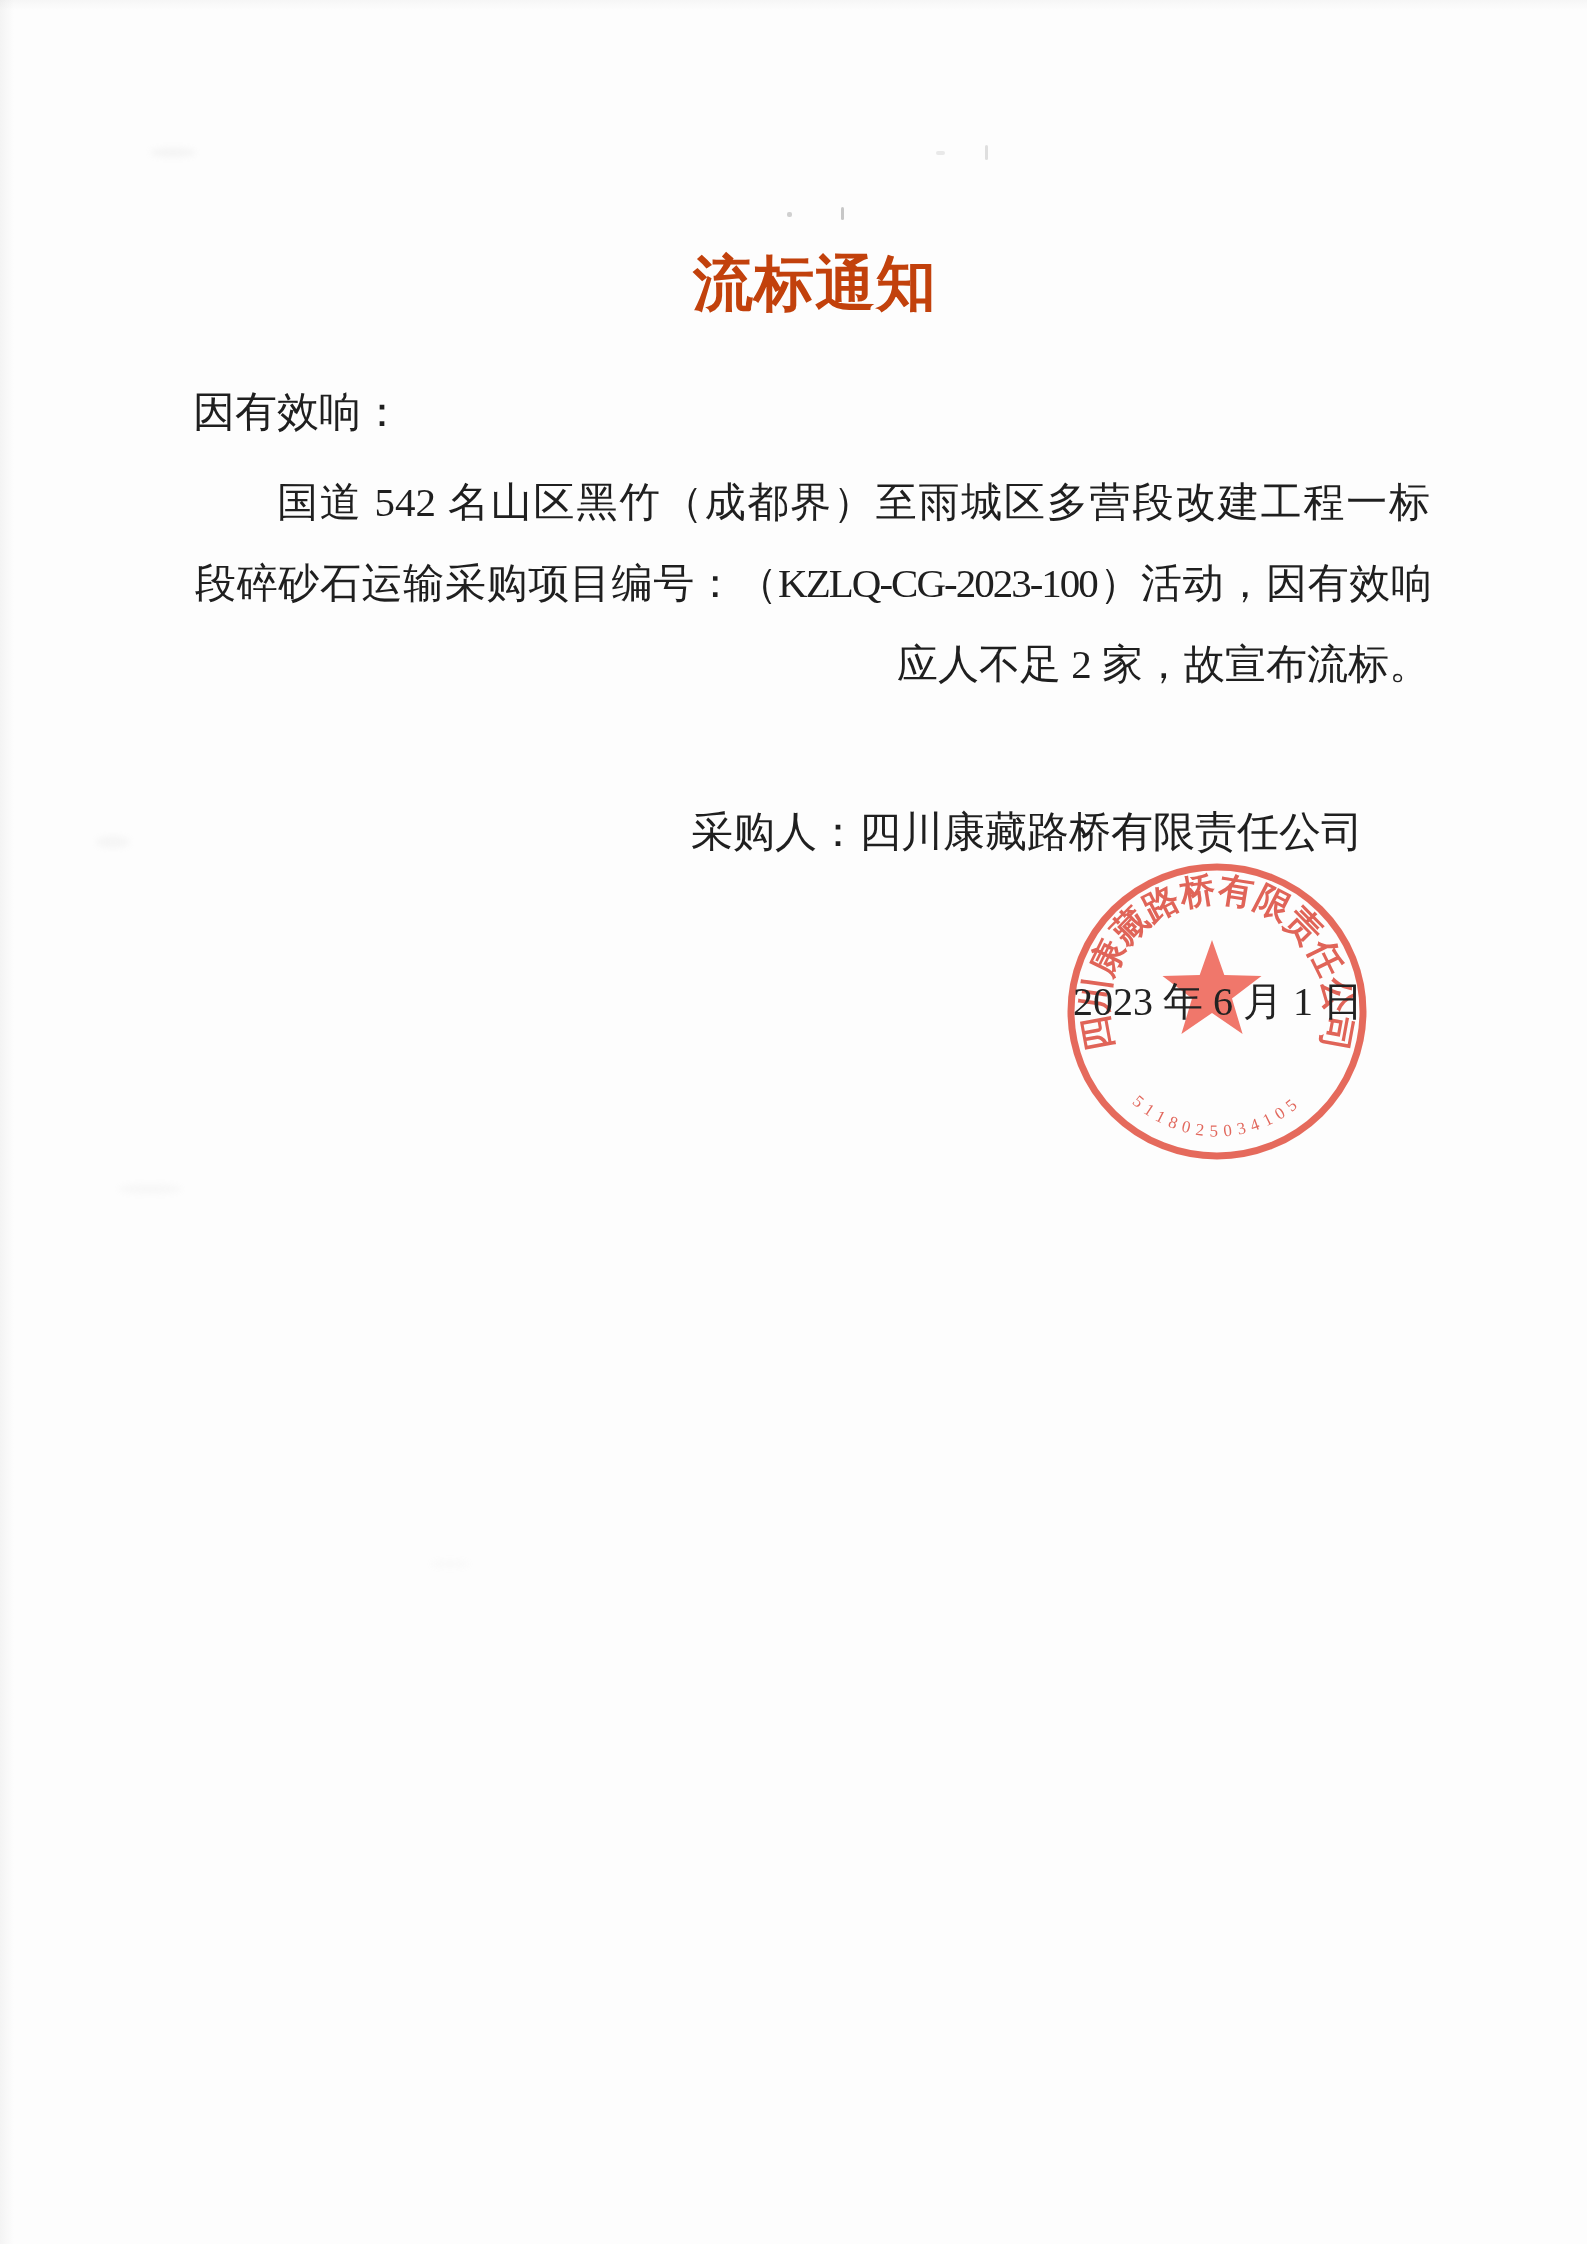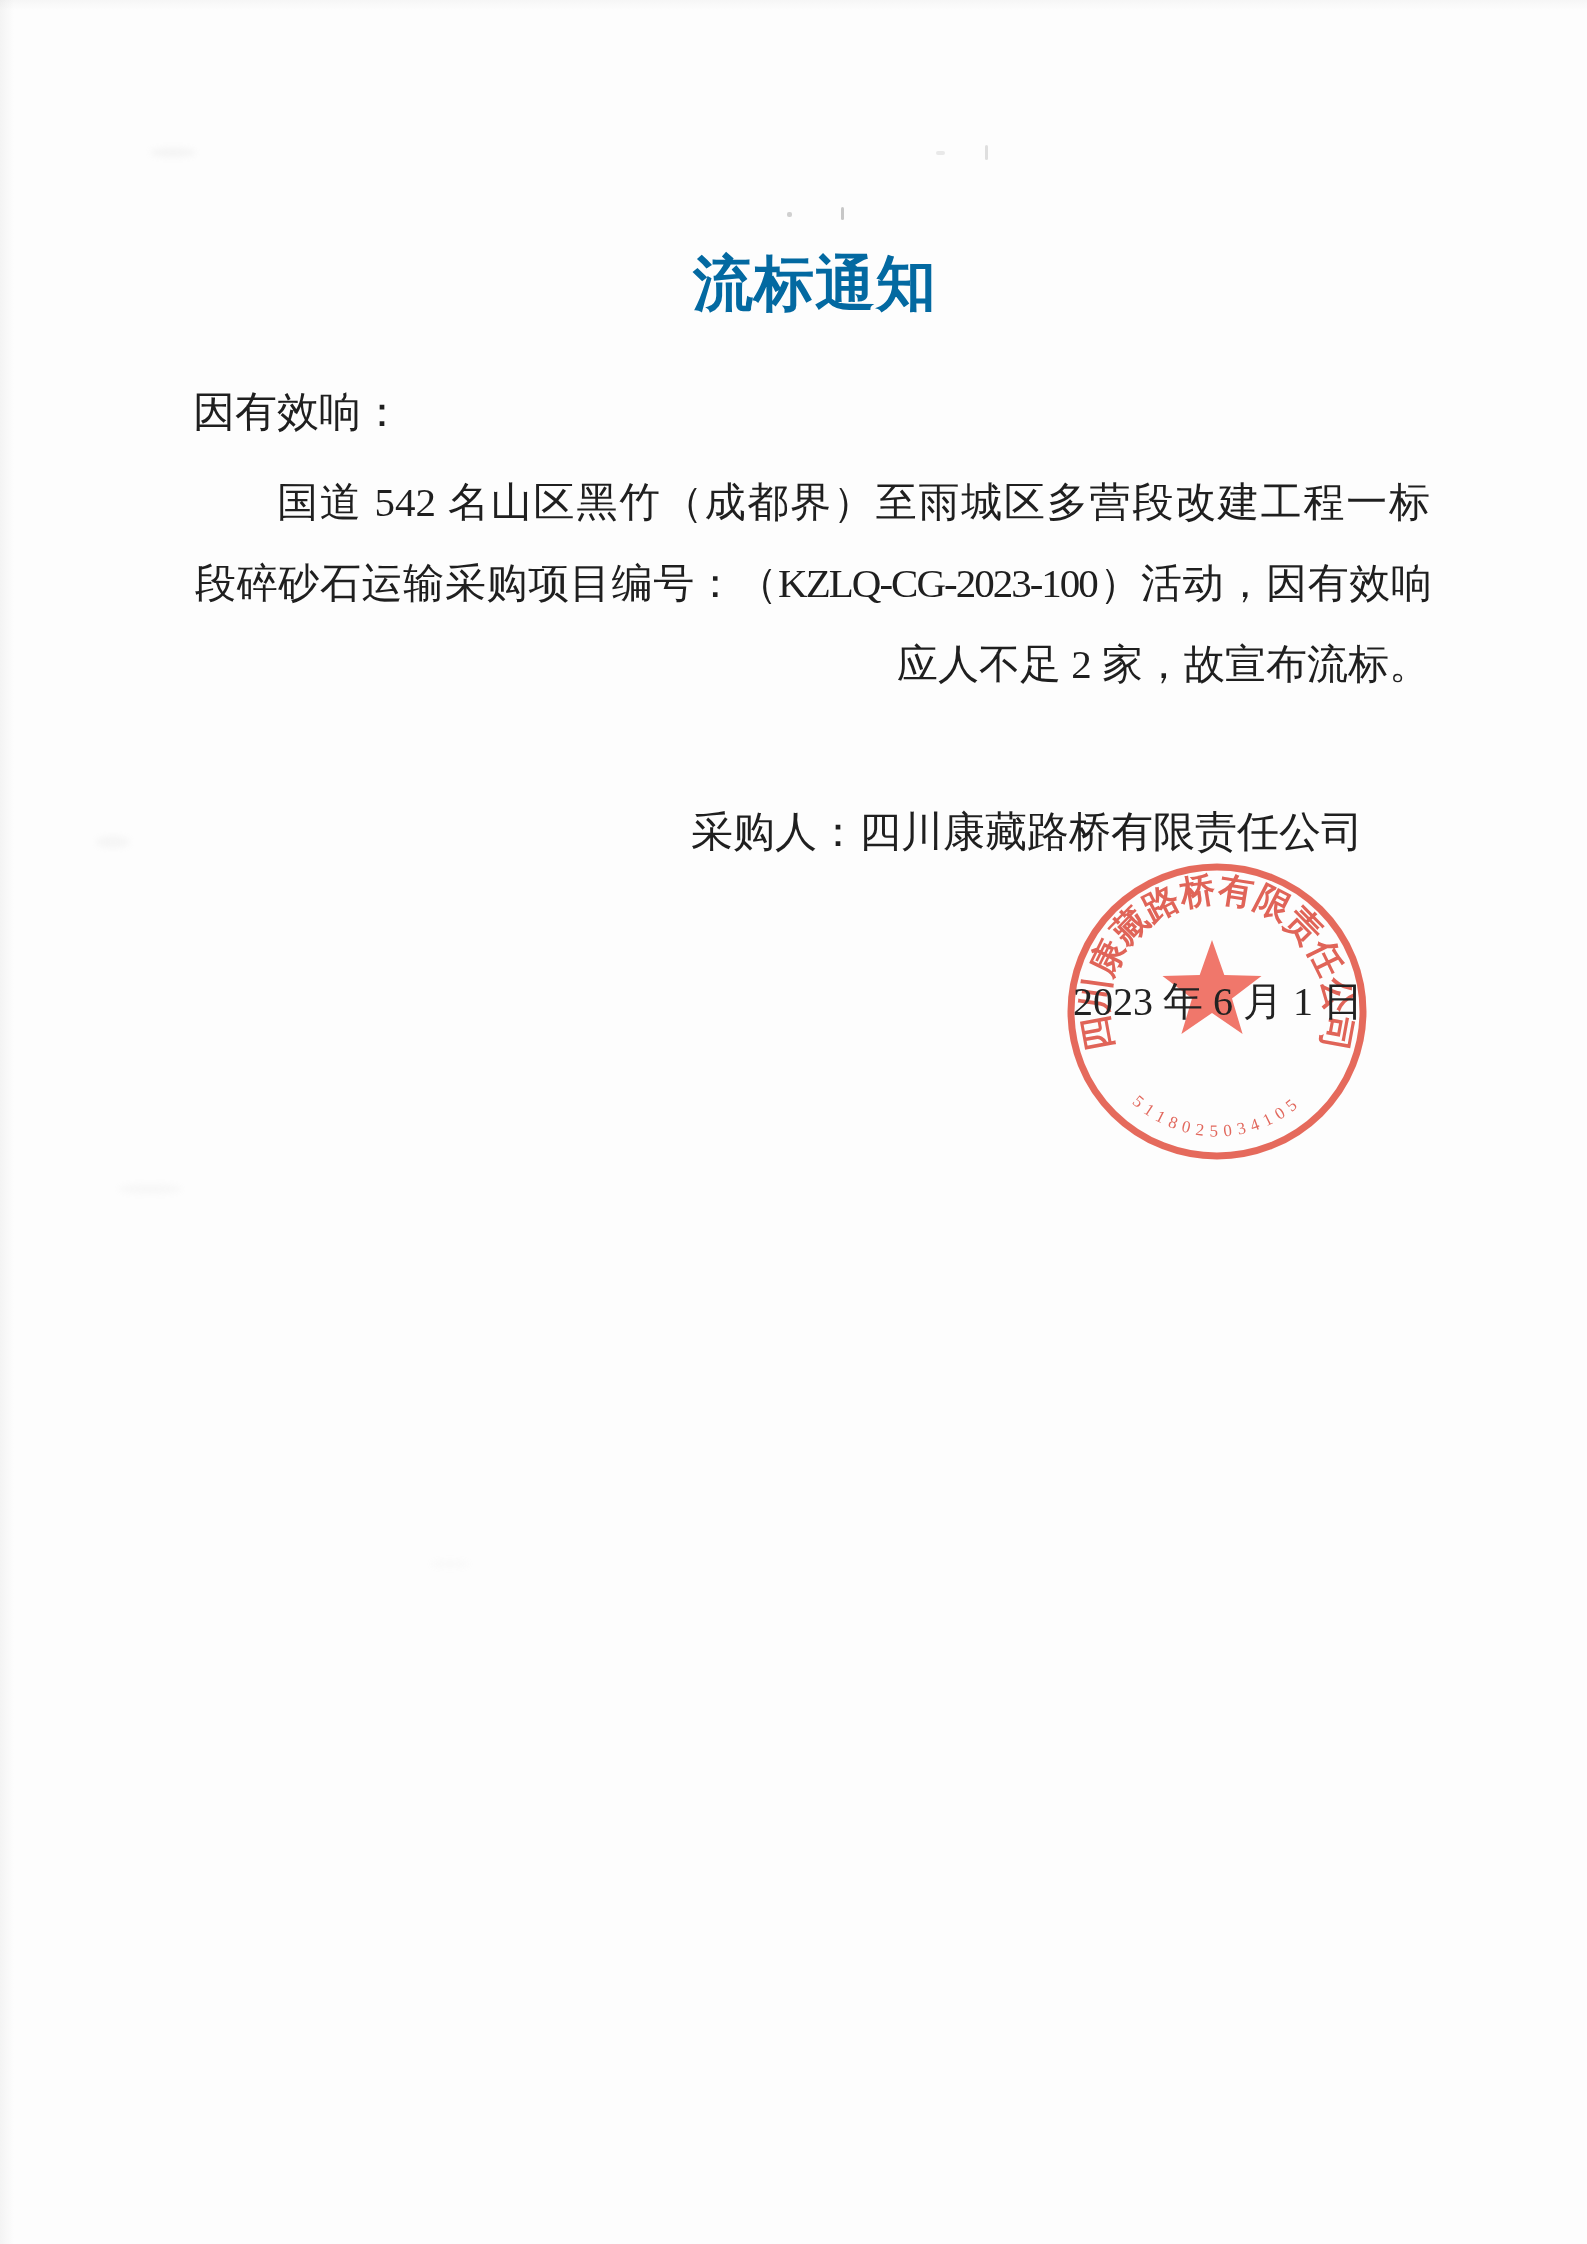--- a/index.html
+++ b/index.html
@@ -28,21 +28,21 @@
   .doc-title {
     position: absolute;
     top: 214px;
     left: 815px;
     transform: translateX(-50%);
     font-size: 60px;
     font-weight: 700;
     line-height: 1;
     letter-spacing: 1px;
     white-space: nowrap;
-    color: #0369a1;
+    color: #c2410c;
   }
   .salutation {
     position: absolute;
     left: 193px;
     top: 391px;
     font-size: 42px;
     line-height: 1;
     white-space: nowrap;
   }
   .paragraph {

